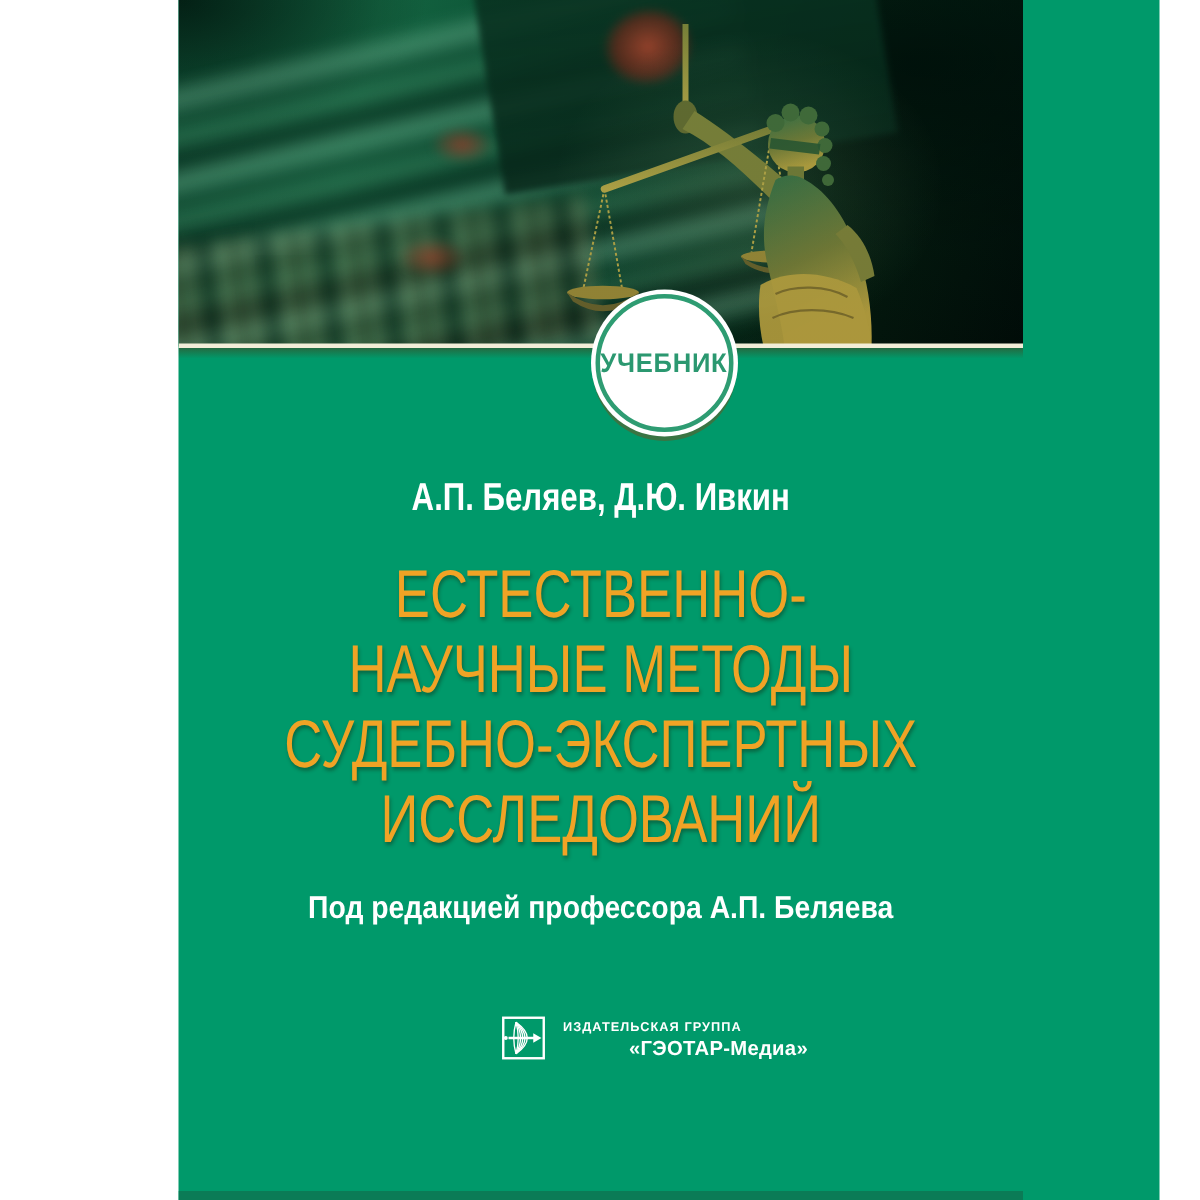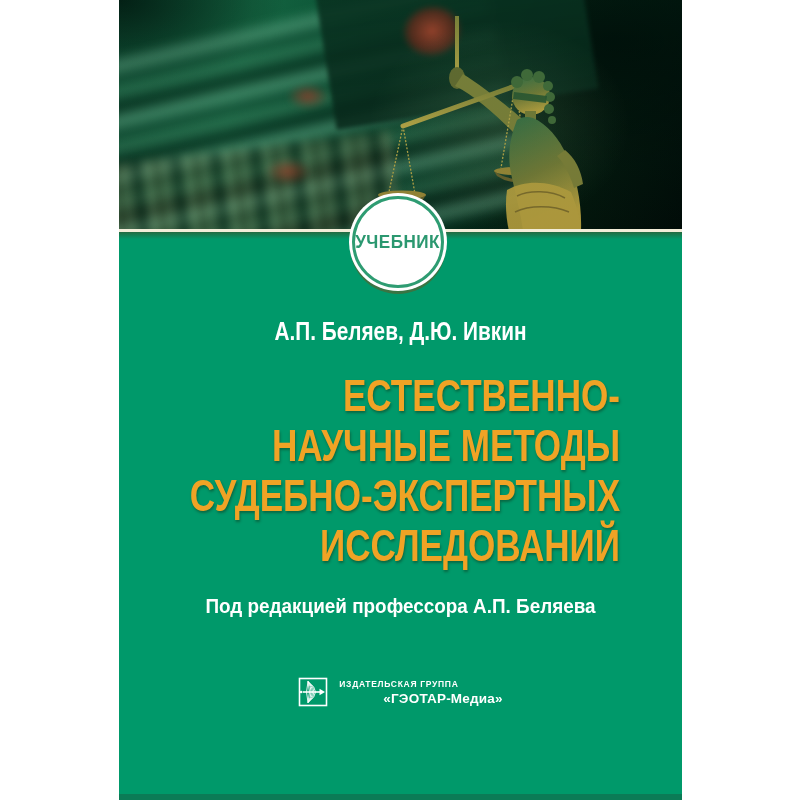--- a/index.html
+++ b/index.html
@@ -1,21 +1,21 @@
 <!DOCTYPE html>
 <html><head>
 <meta charset="utf-8">
 <style>
   html,body{margin:0;padding:0;}
   body{
     width:800px;height:800px;position:relative;background:#ffffff;
     font-family:"Liberation Sans", sans-serif;overflow:hidden;
   }
   .cover{
-    position:absolute;left:119px;top:0;width:563px;height:800px;
+    position:absolute;left:119px;top:0;width:654px;height:800px;
     background:#00996A;overflow:hidden;
   }
   
   .photo{
     position:absolute;top:0;left:0;width:563px;height:231px;overflow:hidden;
     background:
       radial-gradient(42% 55% at 0% 0%, rgba(0,0,0,.78), rgba(0,0,0,0) 70%),
       radial-gradient(85% 90% at 88% 18%, rgba(0,0,0,.9), rgba(0,0,0,0) 62%),
       linear-gradient(102deg,#114d33 0%,#17613f 22%,#0f5034 38%,#07301f 56%,#041309 76%,#010403 100%);
   }
@@ -79,33 +79,33 @@
   }
   .badge-label{
     font-size:18px;font-weight:bold;color:#2B9870;letter-spacing:.5px;transform:scaleX(.95);
   }
   
   .authors{
     position:absolute;top:316px;left:0;width:563px;text-align:center;
     color:#ffffff;font-weight:bold;font-size:26px;transform:scaleX(.8);z-index:4;
   }
   .title{
-    position:absolute;top:371px;left:0;width:563px;text-align:right;
-    color:#F0A325;font-weight:bold;font-size:45px;line-height:50px;
+    position:absolute;top:371px;left:0;width:563px;text-align:center;
+    color:#F0A325;font-weight:normal;font-size:45px;line-height:50px;
     text-shadow:1px 2px 3px rgba(20,30,10,.4);z-index:4;
   }
   .title-line{transform:scaleX(.78);}
   .editor{
     position:absolute;top:594px;left:0;width:563px;text-align:center;
     color:#ffffff;font-weight:bold;font-size:21px;transform:scaleX(.9);z-index:4;
   }
   
   .publisher{
     position:absolute;top:677px;left:0;width:563px;z-index:4;
-    display:flex;justify-content:center;align-items:center;gap:11px;color:#ffffff;
+    display:flex;justify-content:center;align-items:center;gap:11px;color:#ffffff;padding-left:36px;
   }
   .pub-logo{width:30px;height:30px;display:block;}
   .pub-text{text-align:left;}
   .pub-group{font-size:8.5px;font-weight:bold;letter-spacing:.7px;}
   .pub-name{font-size:13.5px;font-weight:bold;letter-spacing:.2px;margin-top:2px;margin-left:44px;}
 </style>
 </head>
 <body>
 
 <div class="cover">

